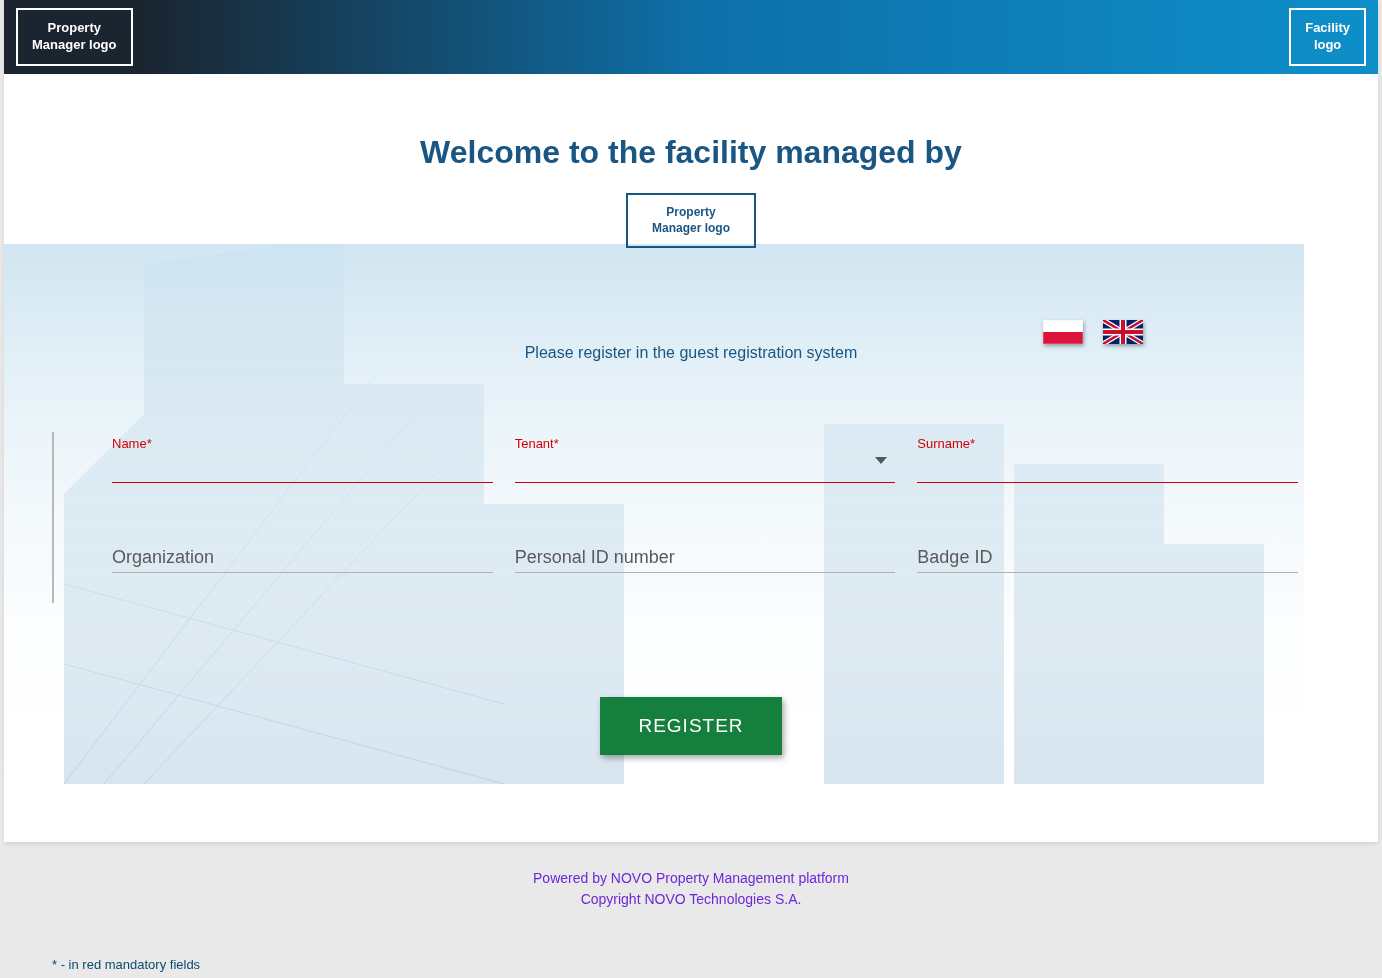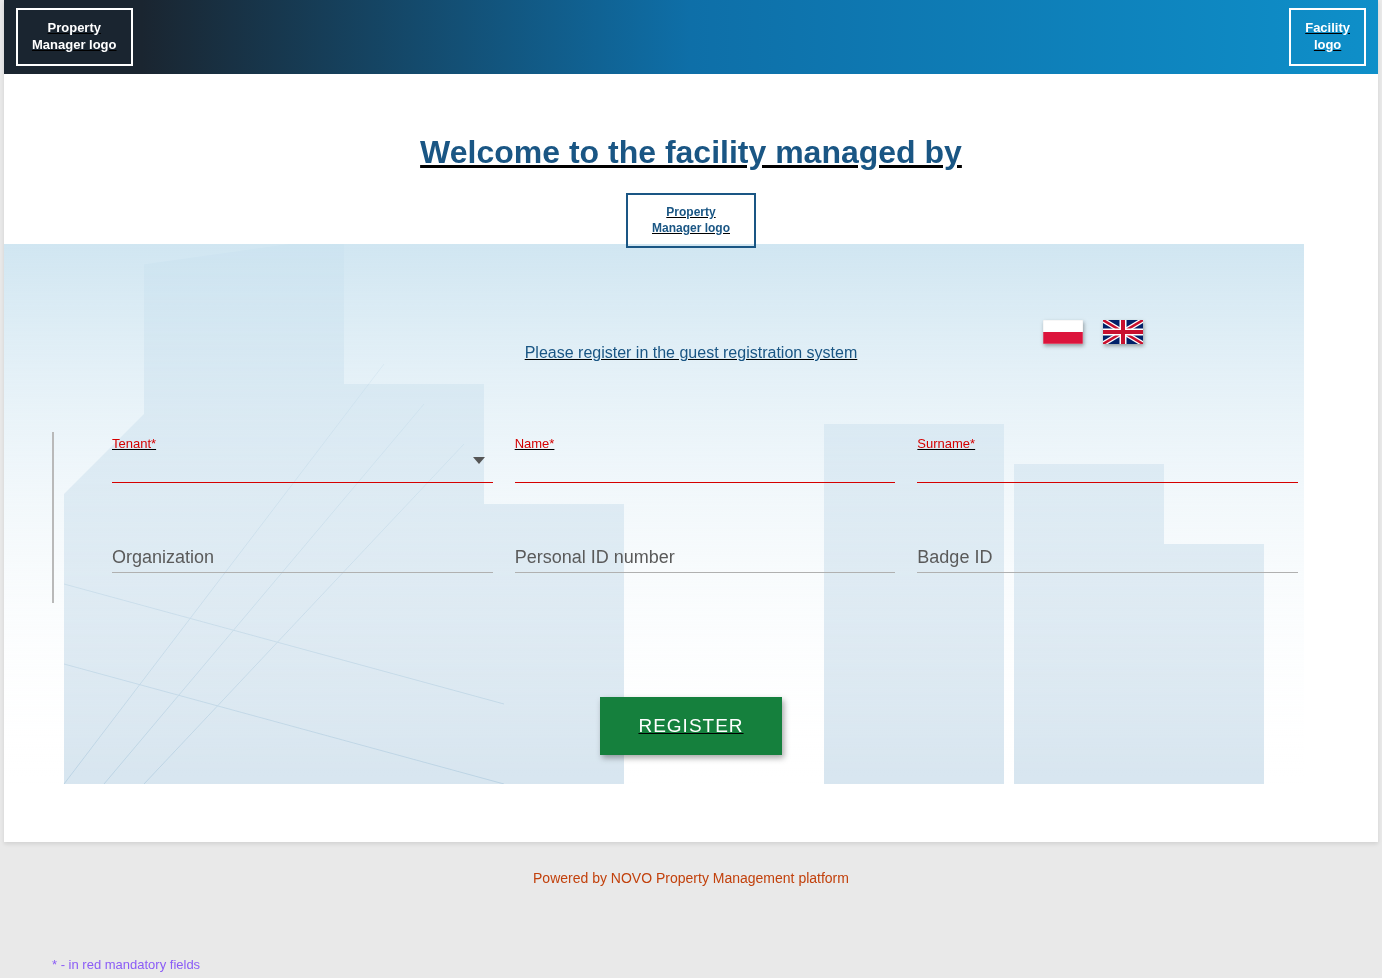--- a/index.html
+++ b/index.html
@@ -14,21 +14,20 @@
       height: 978px;
       overflow: hidden;
     }
     .page-card {
       background: #ffffff;
       margin: 0 4px;
       width: 1374px;
       height: 842px;
       box-shadow: 0 2px 4px rgba(0,0,0,0.1);
       position: relative;
-      text-decoration: underline;
     }
     .header-bar {
       height: 74px;
       background: linear-gradient(to right, #1a2530 0%, #1a2530 10%, #0e6fa8 50%, #0e8fc9 100%);
       display: flex;
       justify-content: space-between;
       align-items: center;
       padding: 0 12px;
     }
     .logo-box {
@@ -169,27 +168,27 @@
       padding: 18px 38px;
       font-size: 19px;
       letter-spacing: 1px;
       cursor: pointer;
       box-shadow: 2px 3px 6px rgba(0,0,0,0.35);
     }
     .mandatory-note {
       position: absolute;
       left: 48px;
       bottom: 50px;
-      color: #8b5cf6;
+      color: #0c4a6e;
       font-size: 13px;
     }
     .footer {
       text-align: center;
       padding-top: 26px;
-      color: #c2410c;
+      color: #6d28d9;
       font-size: 14px;
       line-height: 1.5;
     }
   </style>
 </head>
 <body>
 
 <div class="page-card">
   <div class="header-bar">
     <div class="logo-box logo-left">
@@ -250,33 +249,33 @@
           <path d="M20,0 L20,24 M0,12 L40,12" stroke="#fff" stroke-width="7"></path>
           <path d="M20,0 L20,24 M0,12 L40,12" stroke="#C8102E" stroke-width="4"></path>
         </svg>
       </div>
 
       <div class="subtitle">Please register in the guest registration system</div>
 
       <div class="form-section">
         <div class="form-row">
           <div class="field">
+            <label class="field-label">Name*</label>
+            <input class="field-input" type="text" style="">
+          </div>
+          <div class="field">
             <label class="field-label">Tenant*</label>
             <div class="select-wrapper">
               <input class="field-input" type="text" readonly="" style="">
               <svg class="dropdown-icon" width="12" height="8" viewBox="0 0 12 8">
                 <polygon points="0,0 12,0 6,7" fill="#555"></polygon>
               </svg>
             </div>
           </div>
           <div class="field">
-            <label class="field-label">Name*</label>
-            <input class="field-input" type="text" style="">
-          </div>
-          <div class="field">
             <label class="field-label">Surname*</label>
             <input class="field-input" type="text" style="">
           </div>
         </div>
         <div class="form-row">
           <div class="field">
             <input class="field-input optional" type="text" placeholder="Organization" style="">
           </div>
           <div class="field">
             <input class="field-input optional" type="text" placeholder="Personal ID number" style="">
@@ -289,13 +288,14 @@
 
       <button class="register-btn">REGISTER</button>
     </div>
 
     <div class="mandatory-note">* - in red mandatory fields</div>
   </div>
 </div>
 
 <div class="footer">
   <div>Powered by NOVO Property Management platform</div>
+  <div>Copyright NOVO Technologies S.A.</div>
 </div>
 
 </body></html>

